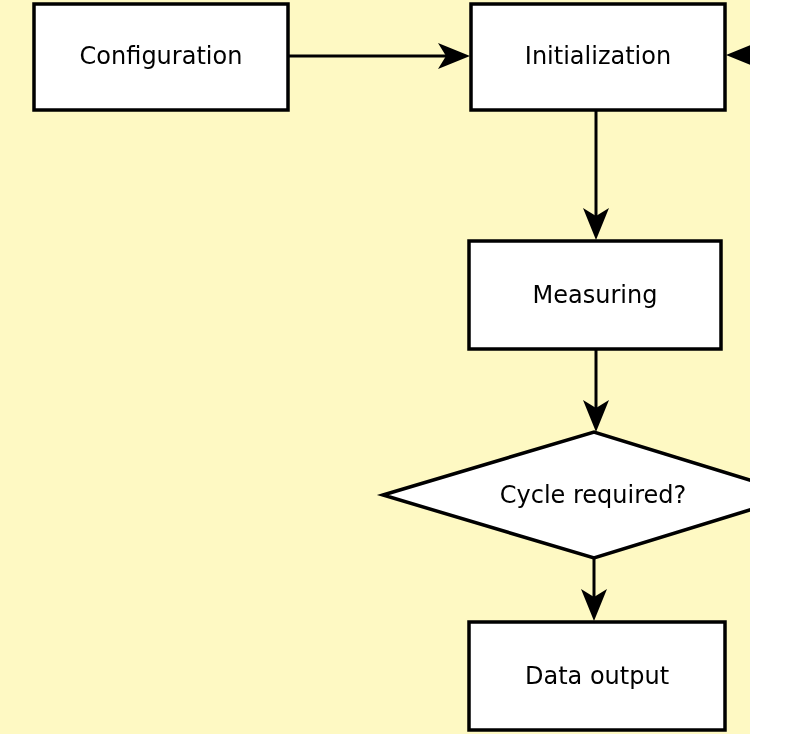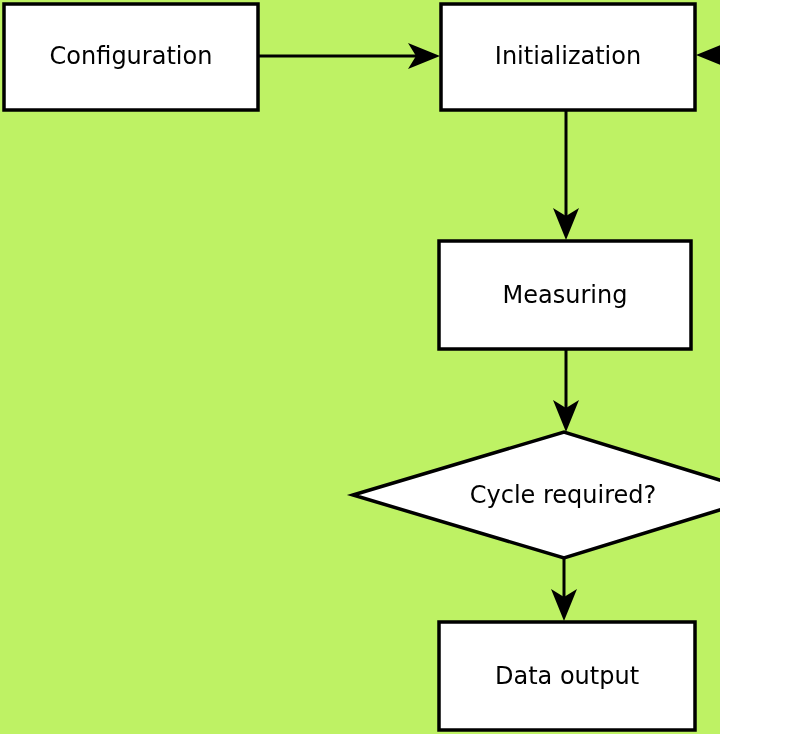--- a/index.html
+++ b/index.html
@@ -4,22 +4,23 @@
 <style>
   html, body {
     margin: 0;
     padding: 0;
     background: #ffffff;
   }
   .canvas {
     position: relative;
     width: 720px;
     height: 734px;
-    background: #bef264;
+    background: #fef9c3;
     overflow: hidden;
+    padding-left: 30px;
   }
   svg text {
     font-family: "DejaVu Sans", "Liberation Sans", sans-serif;
     font-size: 24px;
     fill: #000000;
   }
   .node-shape {
     fill: #ffffff;
     stroke: #000000;
     stroke-width: 3.5;

